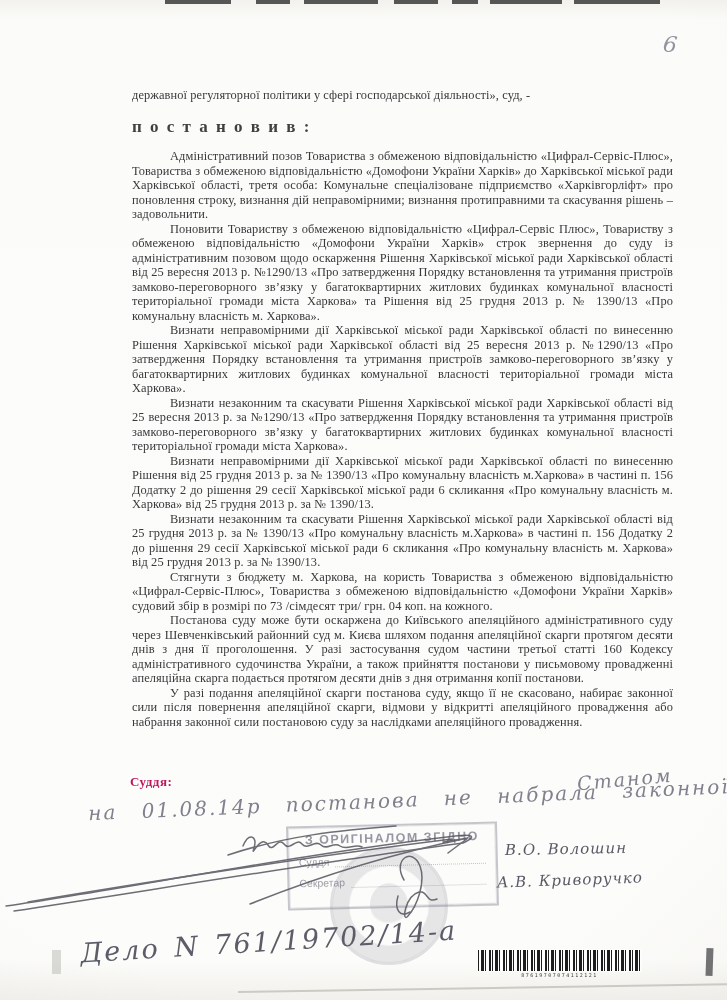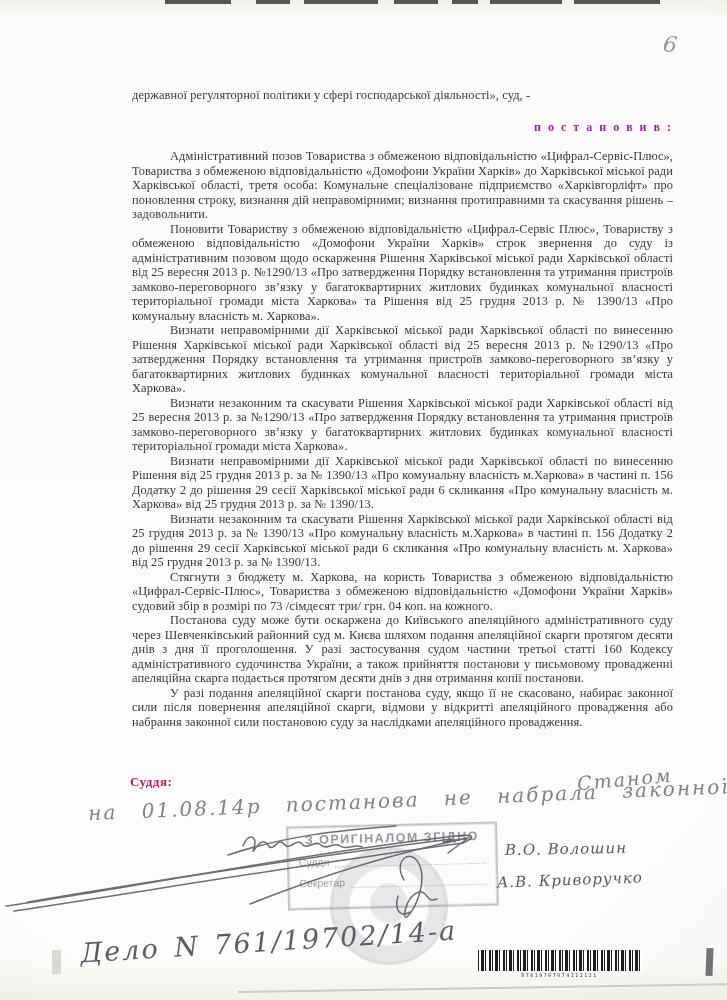--- a/index.html
+++ b/index.html
@@ -22,21 +22,21 @@
     font:italic 22px "DejaVu Serif",serif;color:#9494a0;transform:rotate(7deg);
   }
   
   .doc{
     position:absolute;left:100px;top:88px;width:541px;
     font-size:12.4px;line-height:14.5px;color:#39393c;text-align:justify;
     letter-spacing:.1px;
     margin-left:32px;
   }
   .doc .intro{margin:0 0 17px 0;text-align:left;}
-  .doc .heading{margin:0 0 15px 0;text-align:right;font-weight:bold;font-size:12px;letter-spacing:2px;color:#a21caf;}
+  .doc .heading{margin:0 0 15px 0;text-align:left;font-weight:bold;font-size:17px;letter-spacing:2px;color:#404040;}
   .doc p.par{margin:0;text-indent:38px;font-family:Liberation Serif, serif;}
   .judge-label{
     position:absolute;left:130px;top:774px;
     font:bold 13px "Liberation Serif",serif;color:#be185d;letter-spacing:.5px;
   }
   
   .hw{font-family:"DejaVu Serif",serif;font-style:italic;color:#80808e;}
   .annot-tail{
     position:absolute;left:577px;top:768px;font-size:19px;letter-spacing:2px;
     transform:rotate(-5deg);white-space:nowrap;

